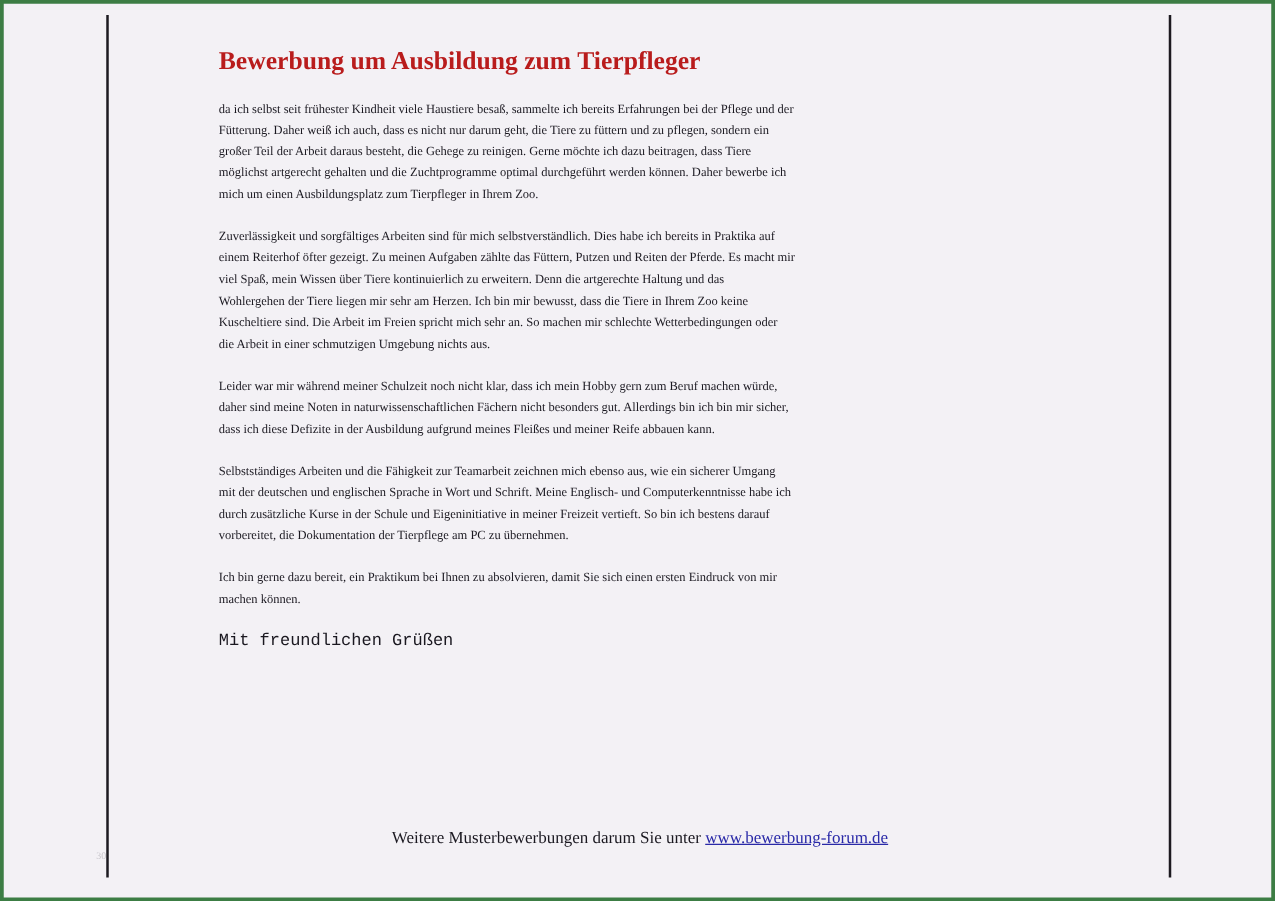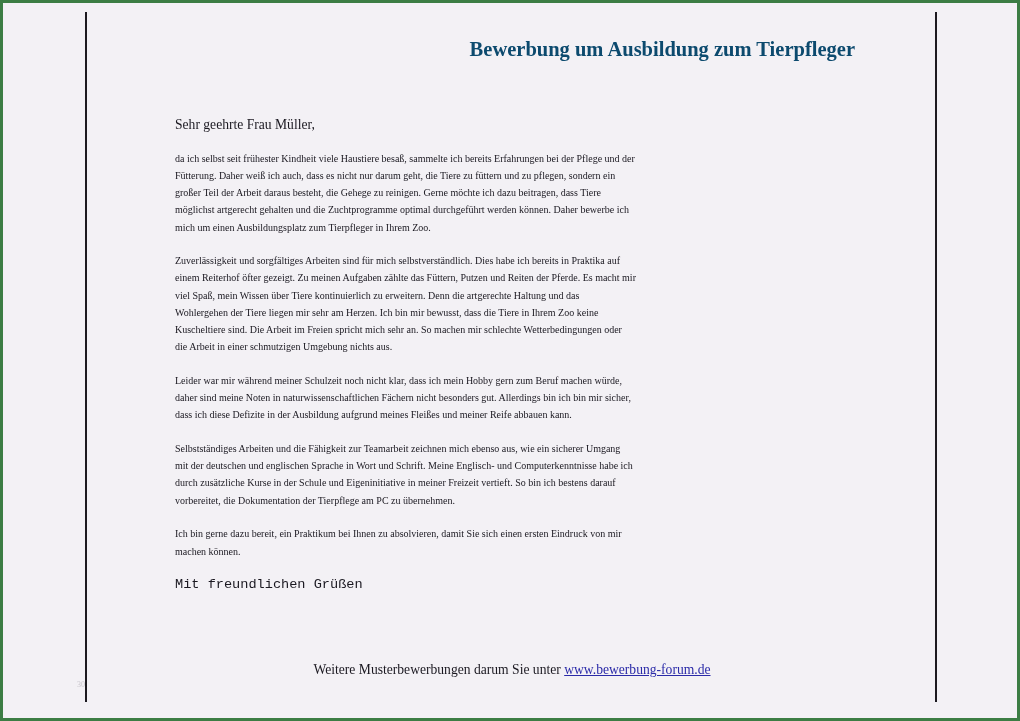--- a/index.html
+++ b/index.html
@@ -20,22 +20,21 @@
     .page-num {
       position: absolute; left: 30px; top: 677px;
       font-size: 8px; color: #c9c6cc; margin-left: 44px;
     }
     .content {
       position: absolute; left: 172px; top: 33px; width: 680px;
       color: #1a1820;
     }
     h1 {
       margin: 0; font-size: 20.5px; font-weight: bold; line-height: 26px;
-      color: #0c4a6e;
-      text-align: right;
+      color: #b91c1c;
     }
     .salutation { margin-top: 54px; font-size: 13.6px; line-height: 17.2px; }
     .para { margin-top: 16.5px; font-size: 10px; line-height: 17.2px; white-space: pre-line; }
     .closing { margin-top: 16.5px; font-size: 13.6px; line-height: 17.2px; font-family: Liberation Mono, monospace; }
     .footer {
       position: absolute; left: 0; width: 1014px; top: 659px;
       text-align: center; font-size: 13.6px; color: #1a1820;
       padding-left: 2px;
     }
     .footer a { color: #2a2aa8; text-decoration: underline; }
@@ -43,21 +42,20 @@
 </head>
 <body>
 
 <div class="frame">
   <div class="vline left"></div>
   <div class="vline right"></div>
   <div class="page-num">30</div>
 
   <div class="content">
     <h1>Bewerbung um Ausbildung zum Tierpfleger</h1>
-    <div class="salutation">Sehr geehrte Frau Müller,</div>
     <div class="para">da ich selbst seit frühester Kindheit viele Haustiere besaß, sammelte ich bereits Erfahrungen bei der Pflege und der
 Fütterung. Daher weiß ich auch, dass es nicht nur darum geht, die Tiere zu füttern und zu pflegen, sondern ein
 großer Teil der Arbeit daraus besteht, die Gehege zu reinigen. Gerne möchte ich dazu beitragen, dass Tiere
 möglichst artgerecht gehalten und die Zuchtprogramme optimal durchgeführt werden können. Daher bewerbe ich
 mich um einen Ausbildungsplatz zum Tierpfleger in Ihrem Zoo.</div>
     <div class="para">Zuverlässigkeit und sorgfältiges Arbeiten sind für mich selbstverständlich. Dies habe ich bereits in Praktika auf
 einem Reiterhof öfter gezeigt. Zu meinen Aufgaben zählte das Füttern, Putzen und Reiten der Pferde. Es macht mir
 viel Spaß, mein Wissen über Tiere kontinuierlich zu erweitern. Denn die artgerechte Haltung und das
 Wohlergehen der  Tiere liegen mir sehr am Herzen. Ich bin mir bewusst, dass die Tiere in Ihrem Zoo keine
 Kuscheltiere sind. Die Arbeit im Freien spricht mich sehr an. So machen mir schlechte Wetterbedingungen oder

